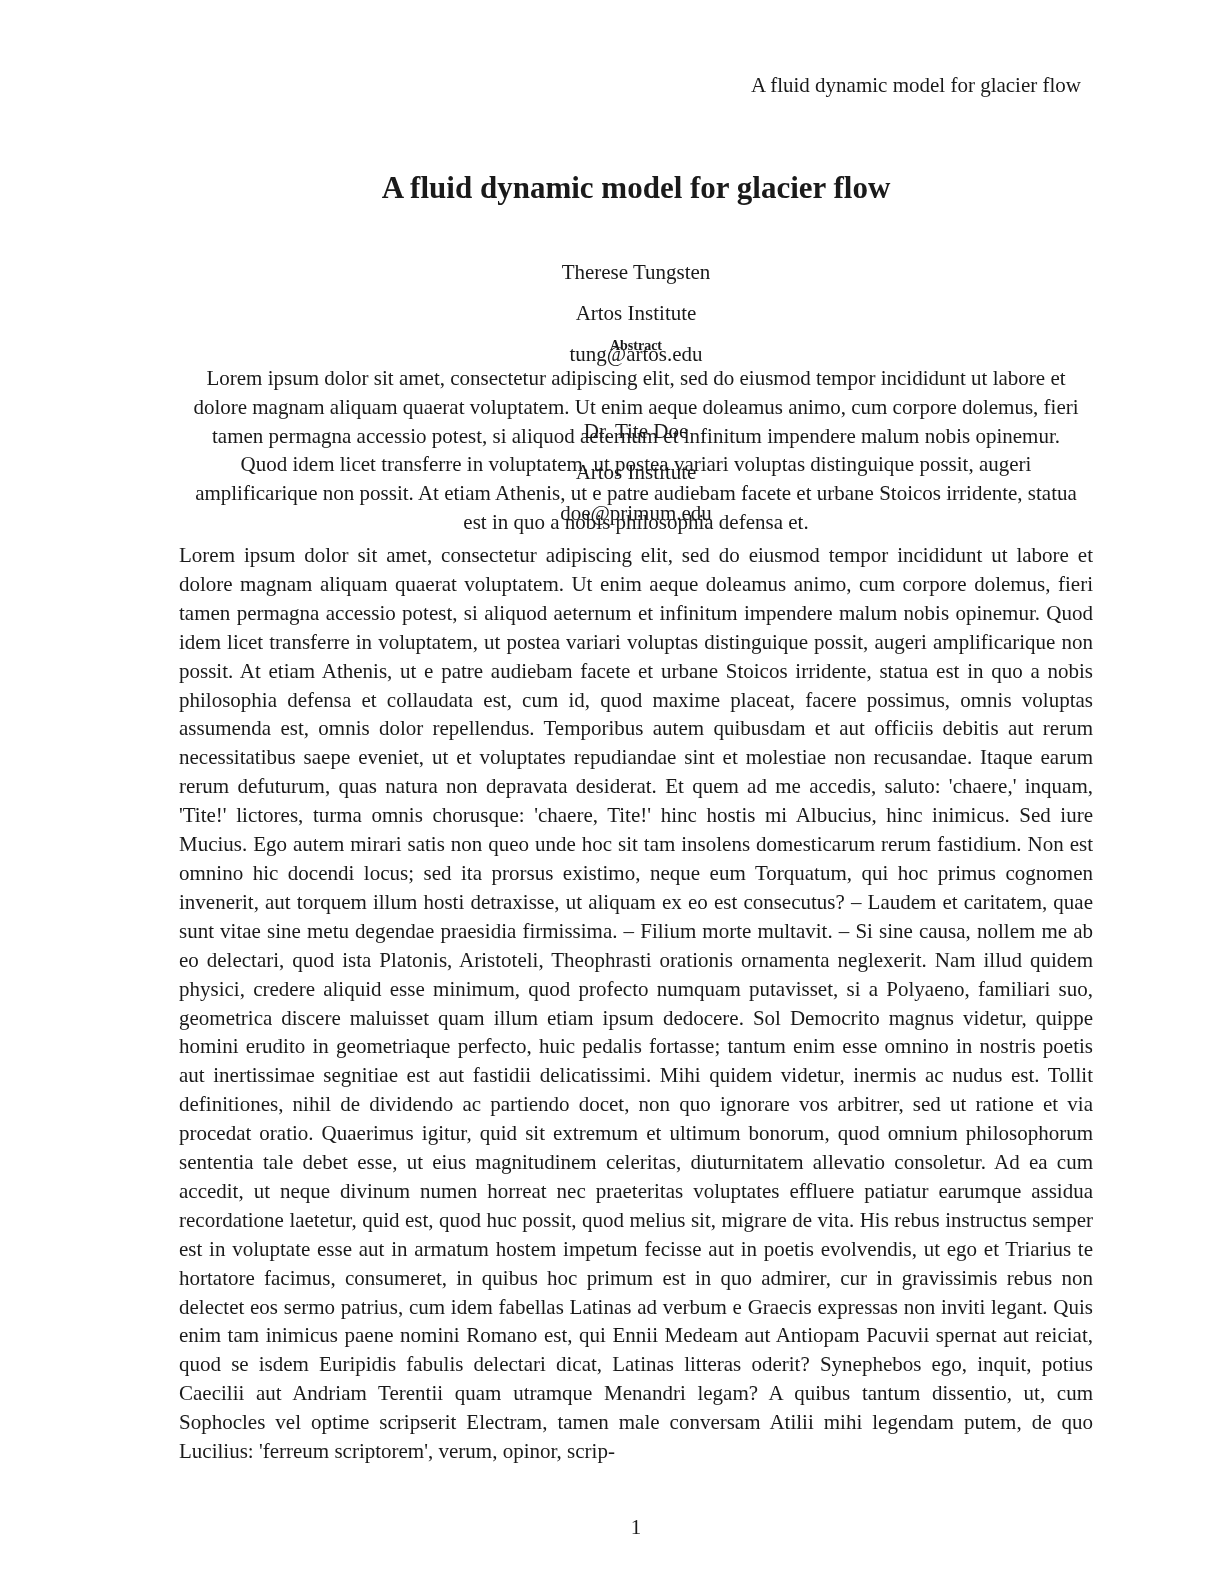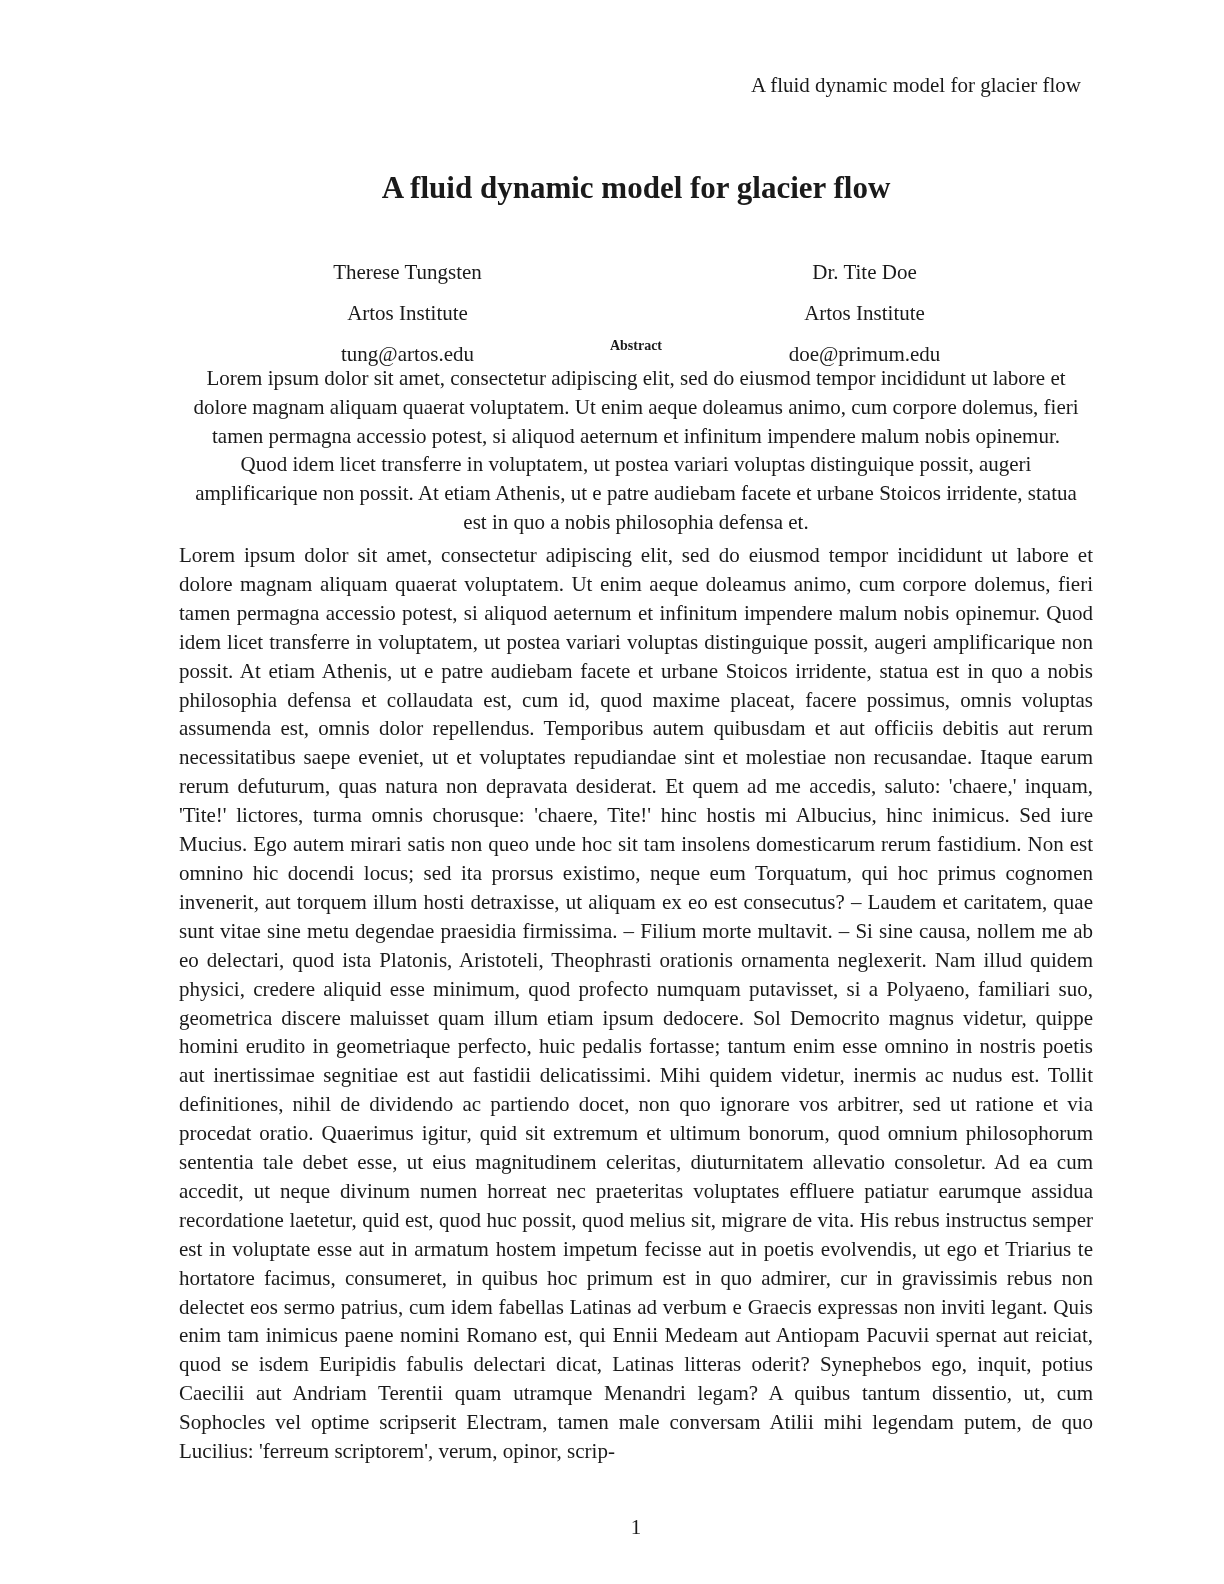--- a/index.html
+++ b/index.html
@@ -38,21 +38,21 @@
     font-size: 31px;
     font-weight: bold;
     line-height: 40px;
   }
   .authors {
     position: absolute;
     top: 198px;
     left: 143px;
     right: 143px;
     display: flex;
-    flex-direction: row;
+    flex-direction: column;
   }
   .author {
     flex: 1 1 0;
     text-align: center;
     font-size: 21px;
     line-height: 29px;
   }
   .abstract-heading {
     position: absolute;
     top: 295px;

